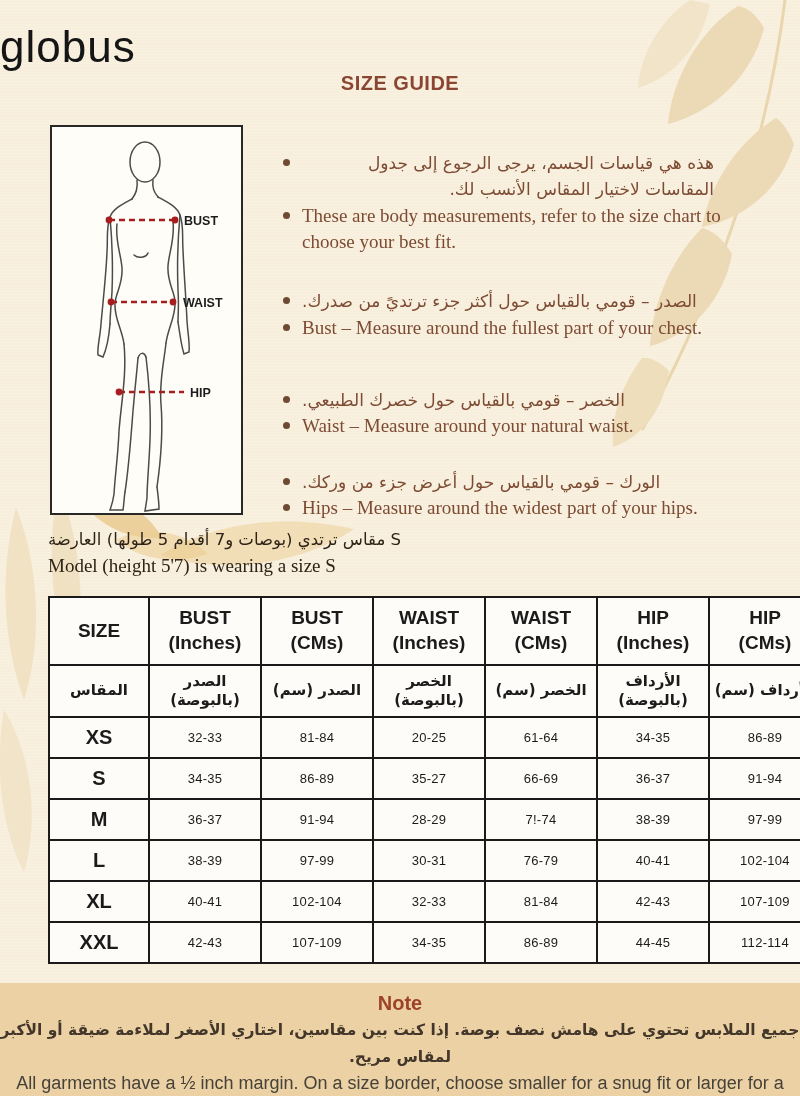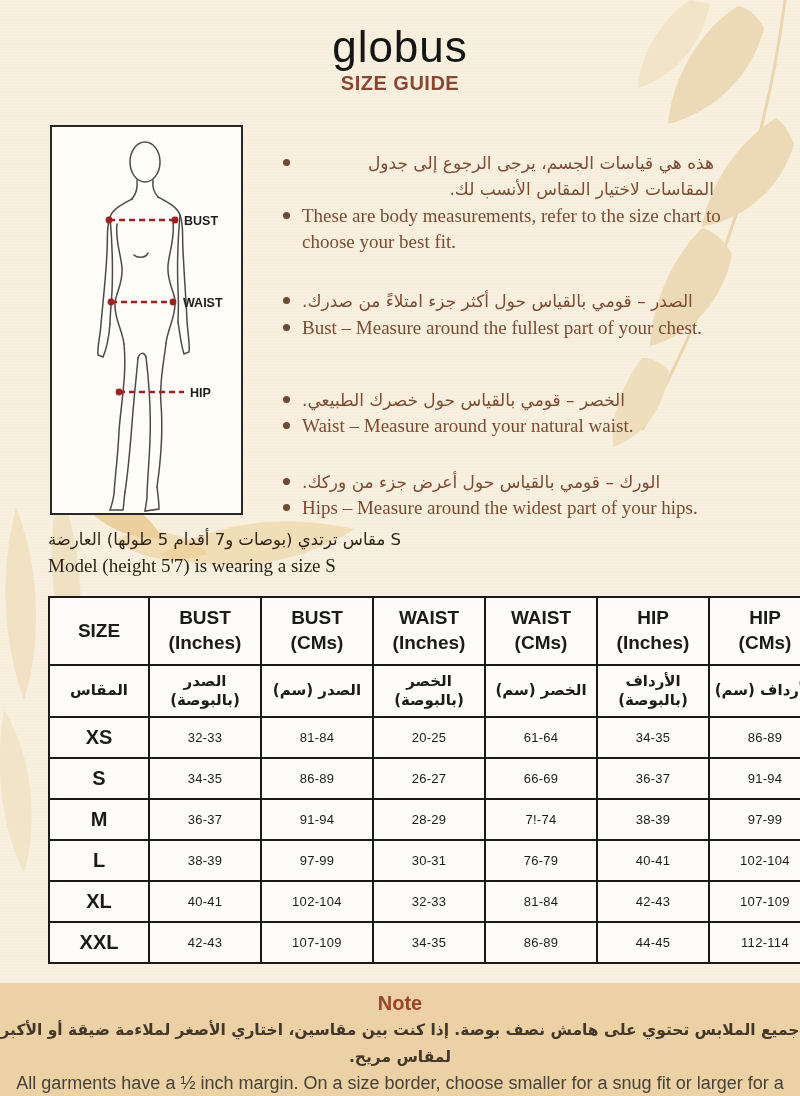--- a/index.html
+++ b/index.html
@@ -9,21 +9,21 @@
   }
   *{box-sizing:border-box;margin:0;padding:0}
   body{margin:0;font-family:"Liberation Sans",sans-serif;background:#fff}
   #page{position:relative;width:800px;height:1096px;overflow:hidden;
     background:var(--page-bg);
     background-image:repeating-linear-gradient(0deg,rgba(255,255,255,.16) 0 1px,rgba(0,0,0,0) 1px 3px);}
   .decor{position:absolute;pointer-events:none}
   .content{position:absolute;z-index:2}
 
   
-  .logo{position:absolute;top:22px;left:0;width:800px;text-align:center;z-index:2;
+  .logo{position:absolute;top:22px;left:0;width:800px;text-align:left;z-index:2;
     font-size:44px;color:#151515;letter-spacing:1px;font-weight:normal}
   .guide-title{position:absolute;top:72px;left:0;width:800px;text-align:center;z-index:2;
     font-size:20px;font-weight:bold;color:var(--accent-brown);letter-spacing:.5px}
 
   
   .figure-box{position:absolute;left:50px;top:125px;width:193px;height:390px;
     background:#fffdf8;border:2px solid #282828;z-index:2}
   .figure-box svg{display:block}
 
   
@@ -144,21 +144,21 @@
       </div>
       <div class="b-row">
         <span class="dot"></span>
         <p class="b-en">These are body measurements, refer to the size chart to choose your best fit.</p>
       </div>
     </li>
 
     <li class="bullet-group">
       <div class="b-row">
         <span class="dot"></span>
-        <p class="b-ar" dir="rtl">الصدر – قومي بالقياس حول أكثر جزء امتلاءً من صدرك.</p>
+        <p class="b-ar" dir="rtl">الصدر – قومي بالقياس حول أكثر جزء ترتديً من صدرك.</p>
       </div>
       <div class="b-row">
         <span class="dot"></span>
         <p class="b-en">Bust – Measure around the fullest part of your chest.</p>
       </div>
     </li>
 
     <li class="bullet-group">
       <div class="b-row">
         <span class="dot"></span>
@@ -262,21 +262,21 @@
       <td>20-25</td>
       <td>61-64</td>
       <td>34-35</td>
       <td>86-89</td>
     </tr>
 
     <tr class="row-data">
       <th>S</th>
       <td>34-35</td>
       <td>86-89</td>
-      <td>26-27</td>
+      <td>35-27</td>
       <td>66-69</td>
       <td>36-37</td>
       <td>91-94</td>
     </tr>
 
     <tr class="row-data">
       <th>M</th>
       <td>36-37</td>
       <td>91-94</td>
       <td>28-29</td>

